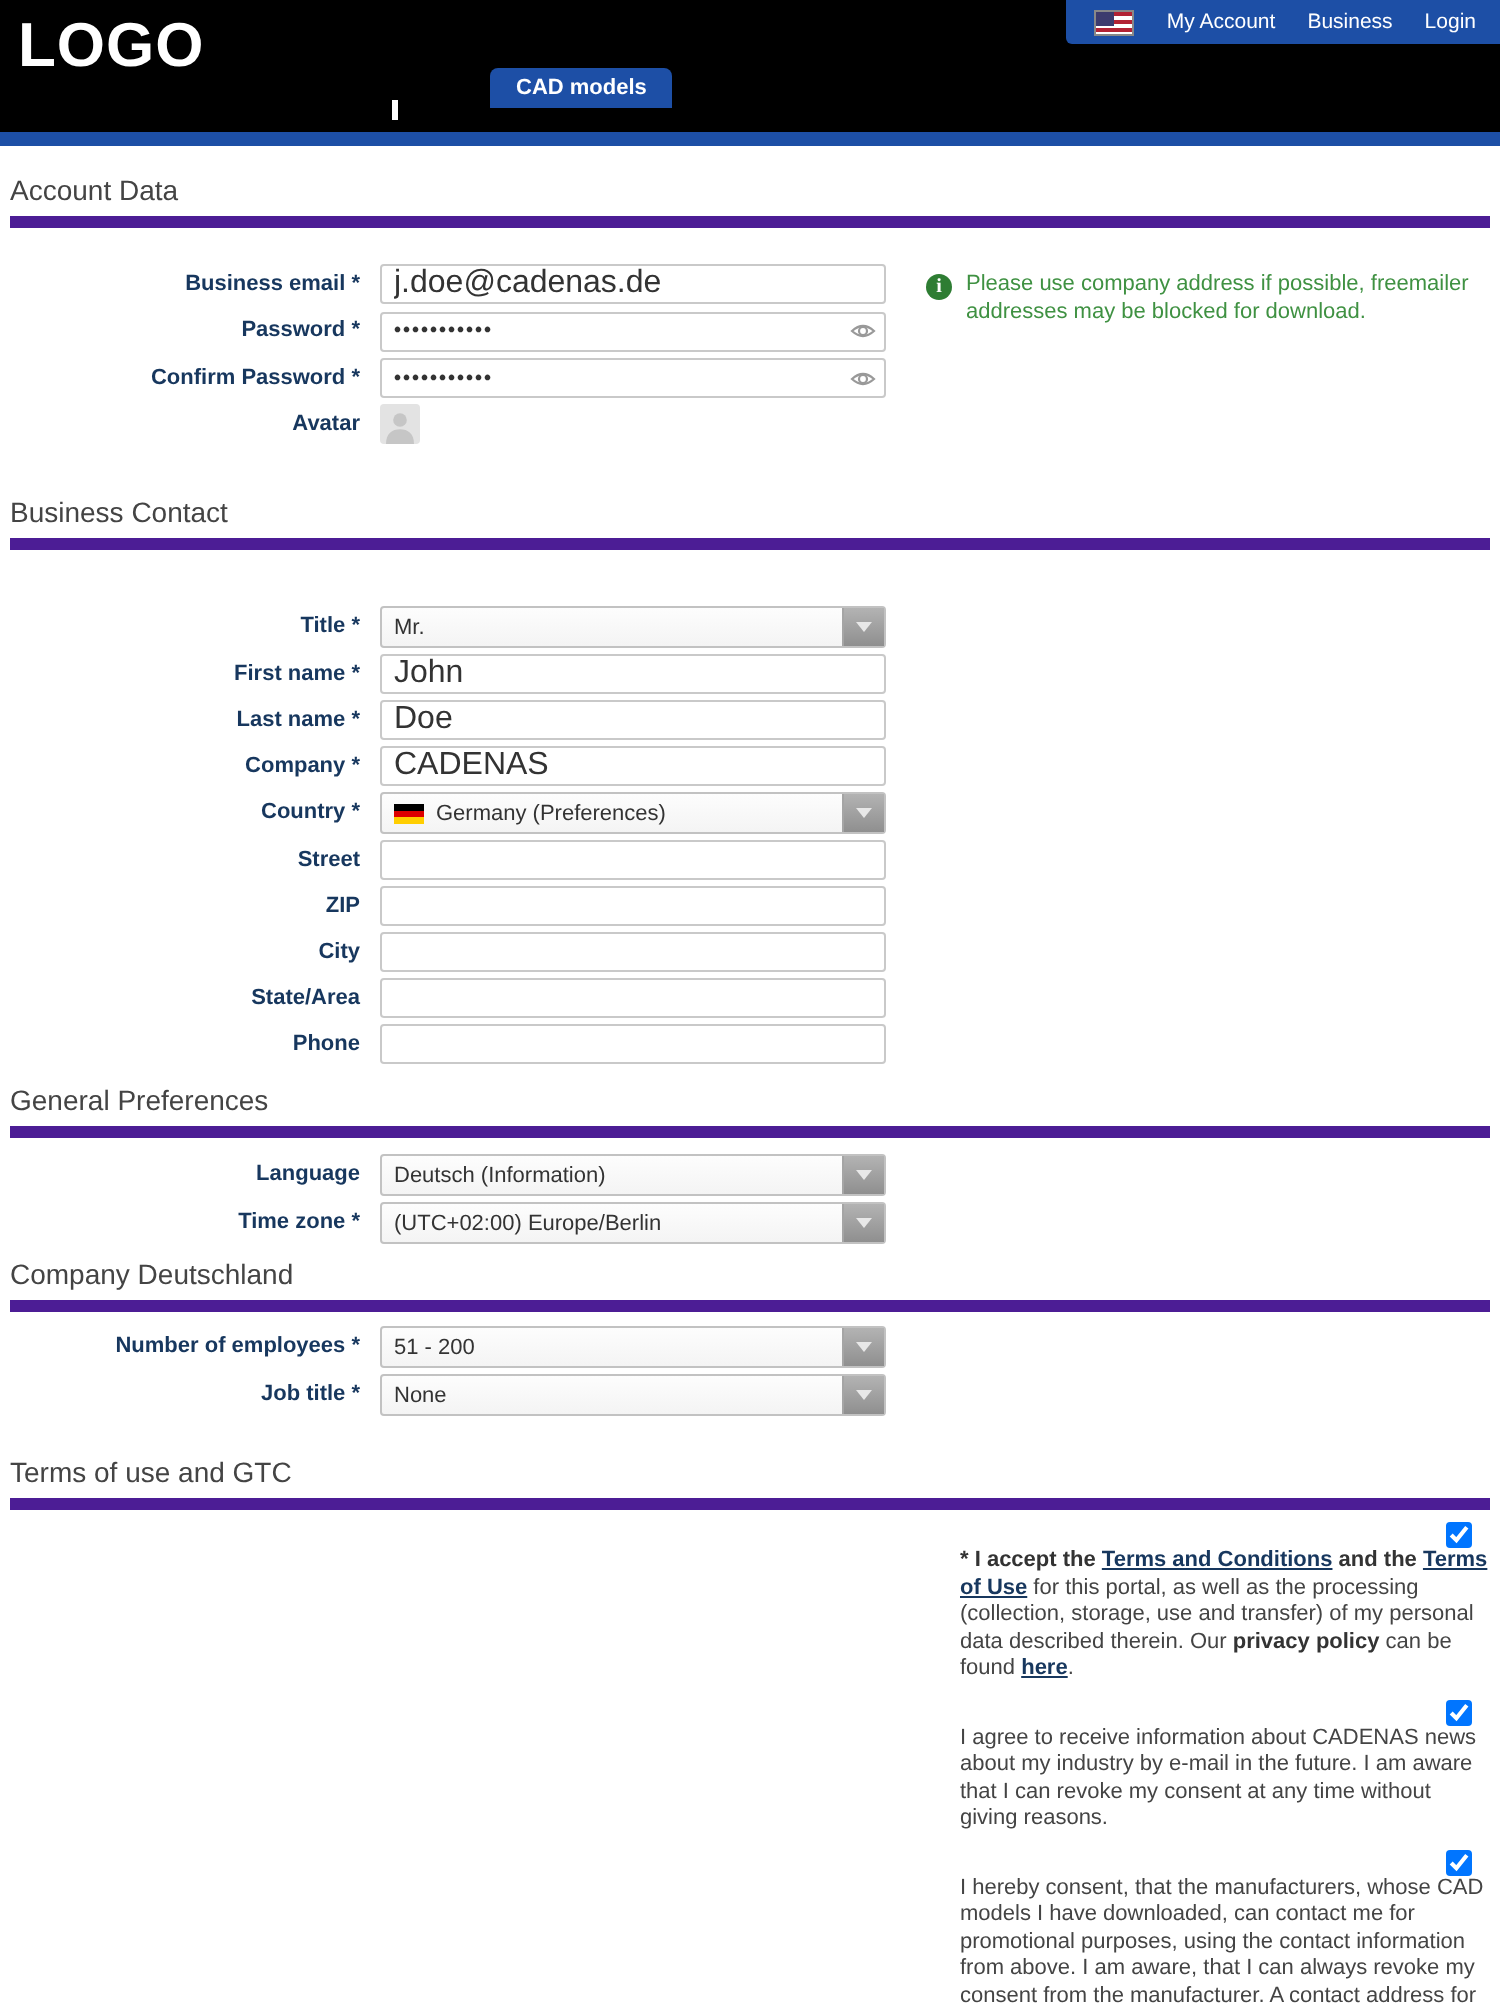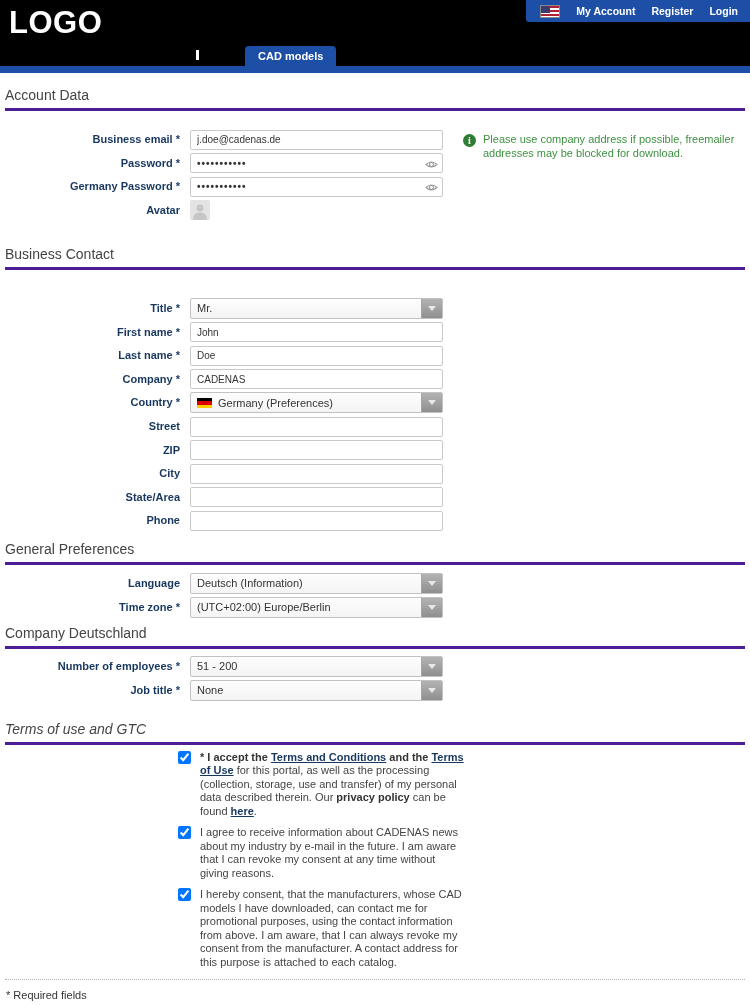--- a/index.html
+++ b/index.html
@@ -10,56 +10,56 @@
     display:flex; flex-direction:column;
   }
   
   .header { position:relative; height:66px; background:#000; }
   .logo { position:absolute; left:9px; top:5px; color:#fff; font-size:31px; font-weight:bold; letter-spacing:0.5px; }
   .account-bar {
     position:absolute; right:0; top:0; height:22px; background:#1d4fa6;
     display:flex; align-items:center; gap:16px; padding:0 12px 0 14px;
     border-radius:0 0 0 3px;
   }
-  .account-link { color:#fff; font-size:10.5px; font-weight:bold; cursor:pointer; white-space:nowrap; }
+  .account-link { color:#fff; font-size:10.5px; font-weight:normal; cursor:pointer; white-space:nowrap; }
   .us-flag { width:20px; height:13px; position:relative; flex:0 0 auto;
     background:repeating-linear-gradient(#b22234 0 2px, #fff 2px 4px); border:0.5px solid #888; }
   .us-flag::before { content:""; position:absolute; left:0; top:0; width:9px; height:7px; background:#3c3b6e; }
   .tab-marker { position:absolute; left:196px; bottom:6px; width:3px; height:10px; background:#fff; }
   .tab {
-    position:absolute; left:245px; bottom:0; height:20px; line-height:20px;
+    position:absolute; left:245px; bottom:12px; height:20px; line-height:20px;
     background:#1d4fa6; color:#fff; font-size:11px; font-weight:bold;
     padding:0 13px; border-radius:4px 4px 0 0; cursor:pointer;
   }
   .blue-bar { height:7px; background:#1d4fa6; }
 
   
   .content { padding:8px 5px 0 5px; }
-  .section-title { font-size:14px; color:#444; padding-bottom:5px; border-bottom:3px solid #4c1d95; }
+  .section-title { font-size:14px; color:#444; padding-bottom:5px; border-bottom:6px solid #4c1d95; }
   .mt-account { margin-top:6px; }
   .mt-business { margin-top:26px; }
   .mt-general { margin-top:10px; }
   .mt-company { margin-top:7px; }
-  .mt-terms { margin-top:20px;font-style:italic; }
+  .mt-terms { margin-top:20px; }
 
   .rows { position:relative; }
   .rows-account { margin-top:18px; }
   .rows-business { margin-top:28px; }
   .rows-general { margin-top:8px; }
   .rows-company { margin-top:7px; }
 
   .form-row { display:flex; align-items:flex-start; margin-bottom:3px; }
   .field-label {
     width:185px; text-align:right; padding-right:10px; padding-top:4px;
     font-size:11px; font-weight:bold; color:#17375e; flex:0 0 auto;
   }
   .input-wrap { position:relative; width:253px; }
   .text-input {
     width:253px; height:20px; border:1px solid #c9c9c9; border-radius:2px;
-    font-family:"Liberation Sans", sans-serif; font-size:10px; color:#333; padding:0 22px 0 6px;
+    font-family:"Liberation Sans", sans-serif; font-size:16px; color:#333; padding:0 22px 0 6px;
     background:#fff; outline:none;
   }
   .text-input.plain { padding-right:6px; }
   .text-input.pw { font-size:10px; letter-spacing:1px; font-weight:bold; }
   .eye { position:absolute; right:5px; top:4px; width:13px; height:13px; cursor:pointer; }
   .select-box {
     width:253px; height:21px; border:1px solid #c2c2c2; border-radius:2px;
     background:linear-gradient(#fdfdfd,#f4f4f4); display:flex; align-items:center;
     padding-left:6px; cursor:pointer; position:relative;
   }
@@ -80,40 +80,40 @@
   .email-note { position:absolute; left:458px; top:3px; width:280px; display:flex; gap:7px; }
   .info-icon {
     width:13px; height:13px; border-radius:50%; background:#2e7d33; color:#fff; flex:0 0 auto;
     font-size:10px; font-weight:bold; text-align:center; line-height:13px; font-family:"Liberation Serif", serif;
     margin-top:2px;
   }
   .note-text { font-size:11px; line-height:14px; color:#3f9142; }
 
   
   .terms-items { margin-top:6px; }
-  .terms-item { display:flex; align-items:flex-start; margin-bottom:8px; }
+  .terms-item { display:flex; align-items:flex-end; margin-bottom:8px;flex-direction:column; }
   .terms-spacer { width:173px; flex:0 0 auto; }
   .terms-check { width:13px; height:13px; margin:0 9px 0 0; flex:0 0 auto; cursor:pointer; }
   .terms-text { width:265px; font-size:11px; line-height:13.5px; color:#444; }
   .terms-text .seg-bold { font-weight:bold; color:#333; }
   .terms-text .seg-link { font-weight:bold; color:#17375e; text-decoration:underline; cursor:pointer; }
 
   
   .divider { border-top:1px dotted #b0b0b0; margin-top:10px; }
   .required-note { font-size:11px; color:#333; margin:9px 0 0 0; padding-left:1px; }
 </style>
 </head>
 <body>
 
 <div class="header">
   <div class="logo">LOGO</div>
   <div class="account-bar">
     <span class="us-flag"></span>
     <span class="account-link">My Account</span>
-    <span class="account-link">Register</span>
+    <span class="account-link">Business</span>
     <span class="account-link">Login</span>
   </div>
   <span class="tab-marker"></span>
   <div class="tab">CAD models</div>
 </div>
 <div class="blue-bar"></div>
 
 <div class="content">
 
   <div class="section-title mt-account">Account Data</div>
@@ -127,21 +127,21 @@
         <div class="input-wrap"><input class="text-input plain" type="text" value="j.doe@cadenas.de" style=""></div>
       </div>
       <div class="form-row">
         <div class="field-label">Password *</div>
         <div class="input-wrap"><input class="text-input pw" type="text" value="•••••••••••" style=""><span class="eye"><svg width="13" height="13" viewBox="0 0 13 13">
               <path d="M1 6.5 Q6.5 1.5 12 6.5 Q6.5 11.5 1 6.5 Z" fill="none" stroke="#999" stroke-width="1.1"></path>
               <circle cx="6.5" cy="6.5" r="2" fill="none" stroke="#999" stroke-width="1.1"></circle>
             </svg></span></div>
       </div>
       <div class="form-row">
-        <div class="field-label">Germany Password *</div>
+        <div class="field-label">Confirm Password *</div>
         <div class="input-wrap"><input class="text-input pw" type="text" value="•••••••••••" style=""><span class="eye"><svg width="13" height="13" viewBox="0 0 13 13">
               <path d="M1 6.5 Q6.5 1.5 12 6.5 Q6.5 11.5 1 6.5 Z" fill="none" stroke="#999" stroke-width="1.1"></path>
               <circle cx="6.5" cy="6.5" r="2" fill="none" stroke="#999" stroke-width="1.1"></circle>
             </svg></span></div>
       </div>
       <div class="form-row">
         <div class="field-label">Avatar</div>
         <div class="avatar-box">
           <svg width="16" height="17" viewBox="0 0 16 17">
             <circle cx="8" cy="5" r="3.4" fill="#c6c6c6"></circle>

